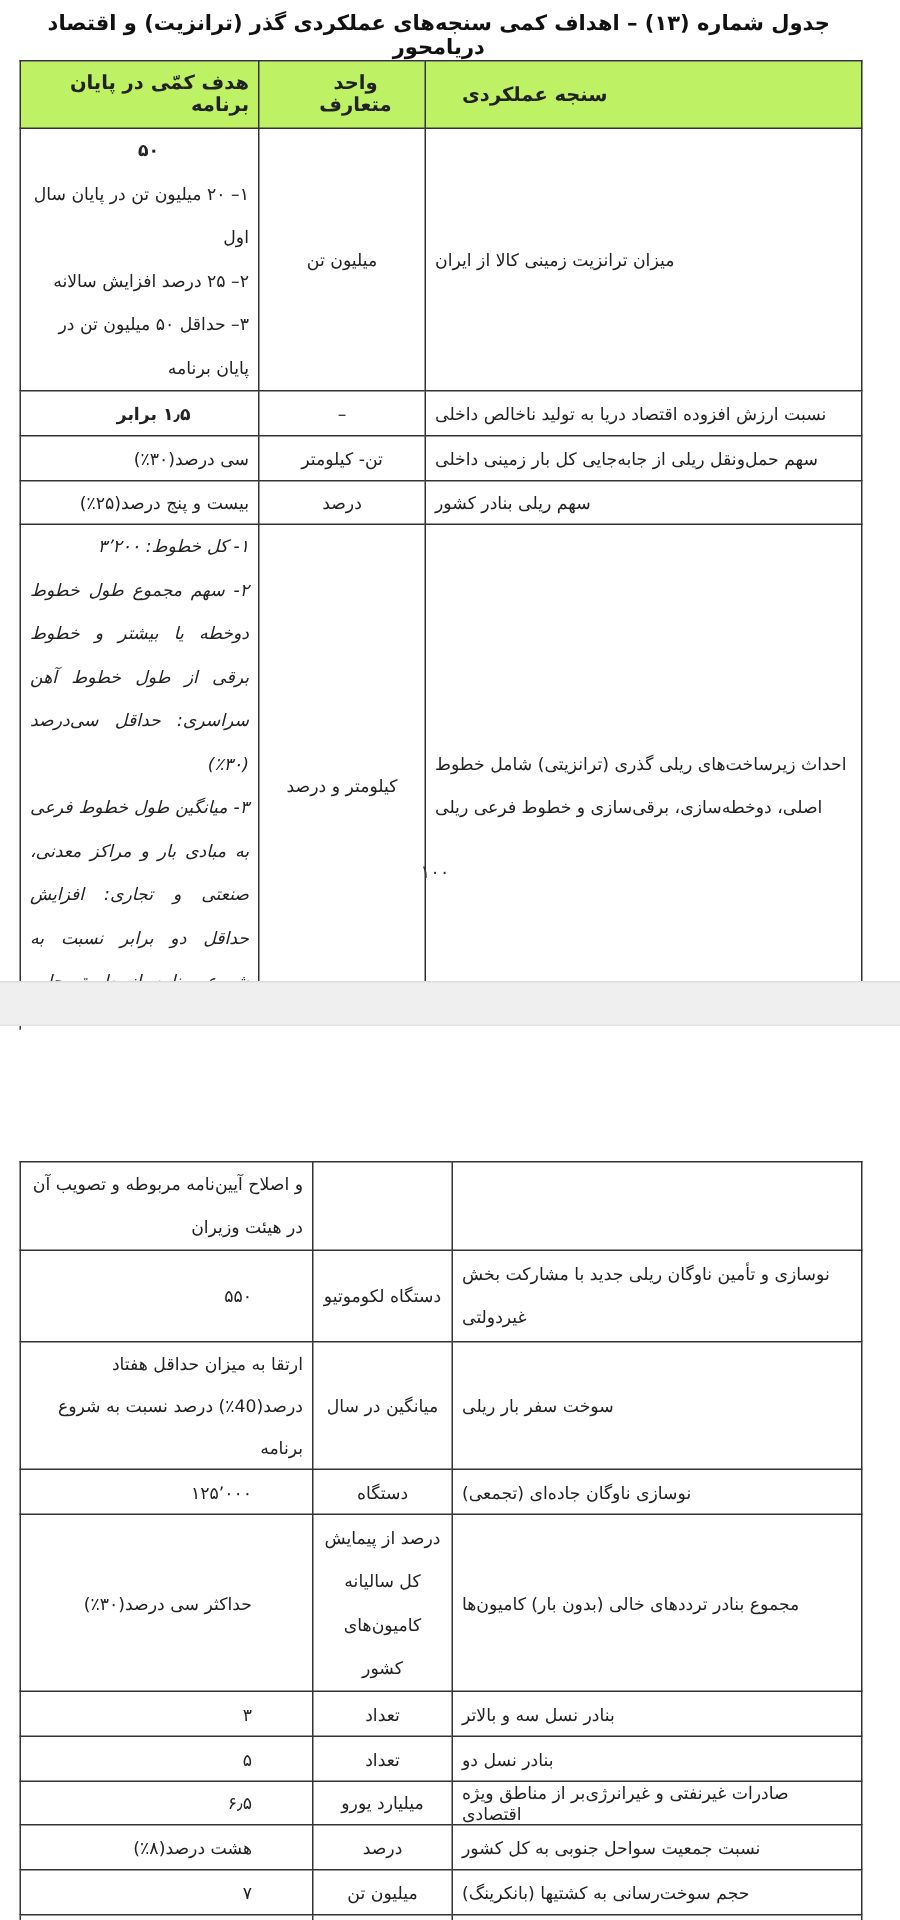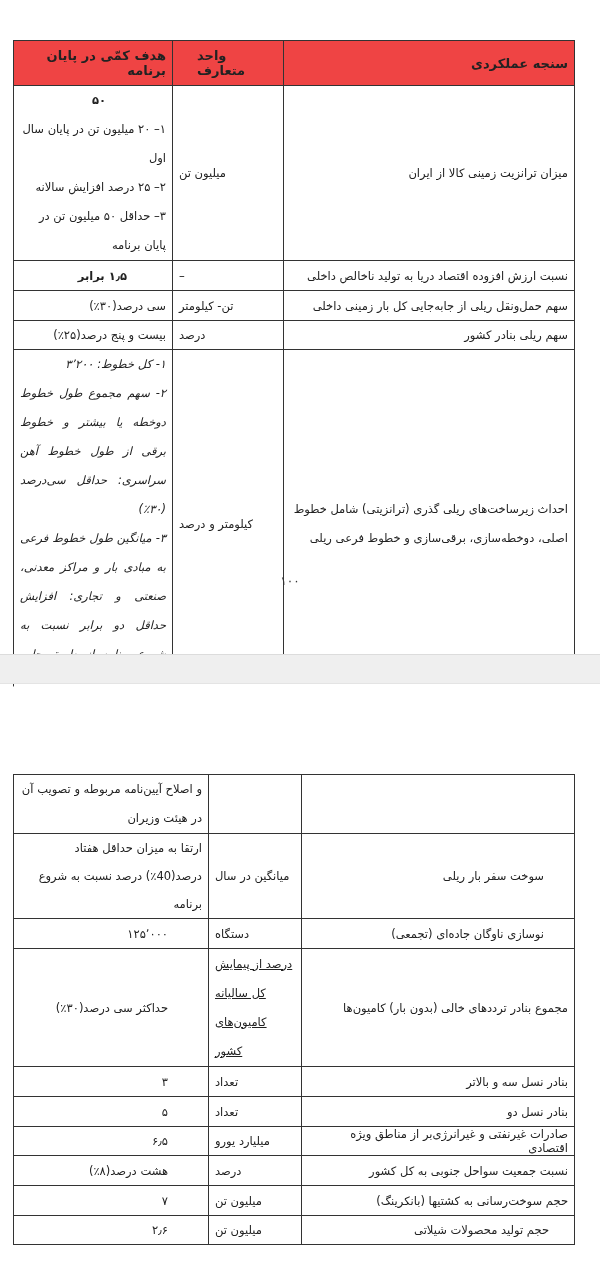--- a/index.html
+++ b/index.html
@@ -11,36 +11,37 @@
   #page1 { top:0; height:654px; }
   #page-gap { position:absolute; left:0; top:654px; width:600px; height:30px; background:#efefef;
     border-top:1px solid #dcdcdc; border-bottom:1px solid #e4e4e4; box-sizing:border-box; }
   #page2 { top:684px; height:596px;border-radius:24px; }
 
   .doc-title { position:absolute; top:8px; left:0; width:585px; text-align:center; direction:rtl;
     font-size:14px; font-weight:bold; color:#111; }
   table.tbl { position:absolute; left:13px; width:562px; border-collapse:collapse; direction:rtl;
     table-layout:fixed; font-size:11.5px; }
   table.tbl td, table.tbl th { border:1.3px solid #333; padding:0 6px; vertical-align:middle; }
-  table.tbl th { background:#ef4444; font-weight:bold; font-size:13px; height:44px;padding-left:24px; }
-  th.c-metric, td.c-metric { text-align:right; }
-  th.c-unit, td.c-unit { text-align:left; }
+  table.tbl th { background:#bef264; font-weight:bold; font-size:13px; height:44px;padding-left:24px; }
+  th.c-metric, td.c-metric { text-align:left; }
+  th.c-unit, td.c-unit { text-align:center; }
   th.c-goal, td.c-goal { text-align:right; }
   #tbl1 { top:40px; }
   #tbl2 { top:90px; }
   .c-metric { width:260px; }
   .c-unit { width:80px; }
   .goal-line { line-height:29px; }
   .pg-num { position:absolute; top:574px; left:0; width:580px; text-align:center; font-size:12px; color:#333; }
   .num { padding-right:30px;font-weight:bold; }
 </style>
 </head>
 <body>
 
 <div class="page" id="page1">
+  <div class="doc-title">جدول شماره (۱۳) – اهداف کمی سنجه‌های عملکردی گذر (ترانزیت) و اقتصاد دریامحور</div>
 
   <table class="tbl" id="tbl1">
     <tbody>
         <tr>
       <th class="c-metric">سنجه عملکردی</th>
       <th class="c-unit">واحد متعارف</th>
       <th class="c-goal">هدف کمّی در پایان برنامه</th>
     </tr>
 
     <tr style="height:117px;">
@@ -90,33 +91,38 @@
 <div id="page-gap"></div>
 
 <div class="page" id="page2">
   <table class="tbl" id="tbl2">
     <tbody>
         <tr style="height:58px;">
       <td class="c-metric"></td>
       <td class="c-unit"></td>
       <td class="c-goal" style="line-height:29px;">و اصلاح آیین‌نامه مربوطه و تصویب آن در هیئت وزیران</td>
     </tr>
+    <tr style="height:61px;">
+      <td class="c-metric" style="line-height:29px;">نوسازی و تأمین ناوگان ریلی جدید با مشارکت بخش غیردولتی</td>
+      <td class="c-unit">دستگاه لکوموتیو</td>
+      <td class="c-goal" style="padding-right:40px;">۵۵۰</td>
+    </tr>
     <tr style="height:57px;">
       <td class="c-metric" style="padding-right:30px;">سوخت سفر بار ریلی</td>
       <td class="c-unit">میانگین در سال</td>
       <td class="c-goal" style="line-height:28px;">ارتقا به میزان حداقل هفتاد درصد(40٪) درصد نسبت به شروع برنامه</td>
     </tr>
     <tr style="height:30px;">
       <td class="c-metric" style="padding-right:30px;">نوسازی ناوگان جاده‌ای (تجمعی)</td>
       <td class="c-unit">دستگاه</td>
       <td class="c-goal" style="padding-right:40px;">۱۲۵٬۰۰۰</td>
     </tr>
     <tr style="height:118px;">
       <td class="c-metric">مجموع بنادر ترددهای خالی (بدون بار) کامیون‌ها</td>
-      <td class="c-unit" style="text-align:left;line-height:29px;text-decoration:underline;">درصد از پیمایش کل سالیانه کامیون‌های کشور</td>
+      <td class="c-unit" style="text-align:center;line-height:29px;">درصد از پیمایش کل سالیانه کامیون‌های کشور</td>
       <td class="c-goal" style="padding-right:40px;">حداکثر سی درصد(۳۰٪)</td>
     </tr>
     <tr style="height:30px;">
       <td class="c-metric">بنادر نسل سه و بالاتر</td>
       <td class="c-unit">تعداد</td>
       <td class="c-goal" style="padding-right:40px;">۳</td>
     </tr>
     <tr style="height:30px;">
       <td class="c-metric">بنادر نسل دو</td>
       <td class="c-unit">تعداد</td>

